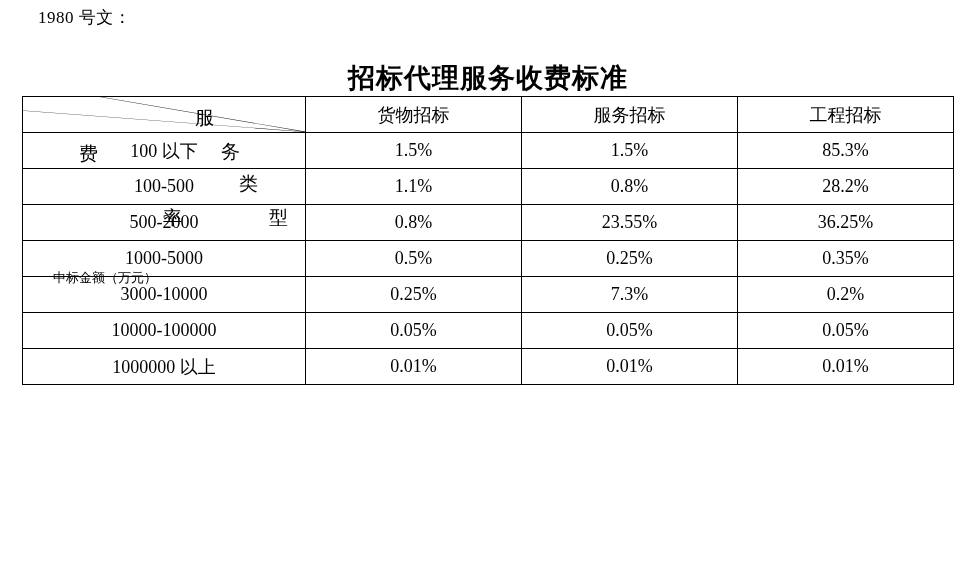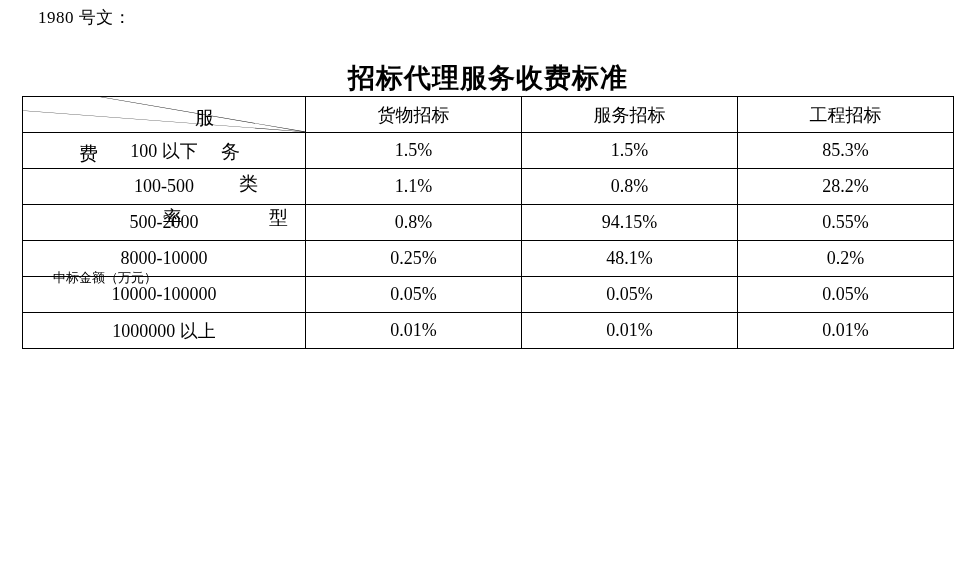--- a/index.html
+++ b/index.html
@@ -138,27 +138,33 @@
       </tr>
       <tr>
         <td class="row-label">100-500</td>
         <td class="val">1.1%</td>
         <td class="val">0.8%</td>
         <td class="val">28.2%</td>
       </tr>
       <tr>
         <td class="row-label">500-2000</td>
         <td class="val">0.8%</td>
-        <td class="val">94.15%</td>
-        <td class="val">0.55%</td>
+        <td class="val">23.55%</td>
+        <td class="val">36.25%</td>
       </tr>
       <tr>
-        <td class="row-label">8000-10000</td>
+        <td class="row-label">1000-5000</td>
+        <td class="val">0.5%</td>
         <td class="val">0.25%</td>
-        <td class="val">48.1%</td>
+        <td class="val">0.35%</td>
+      </tr>
+      <tr>
+        <td class="row-label">3000-10000</td>
+        <td class="val">0.25%</td>
+        <td class="val">7.3%</td>
         <td class="val">0.2%</td>
       </tr>
       <tr>
         <td class="row-label">10000-100000</td>
         <td class="val">0.05%</td>
         <td class="val">0.05%</td>
         <td class="val">0.05%</td>
       </tr>
       <tr>
         <td class="row-label">1000000 以上</td>

